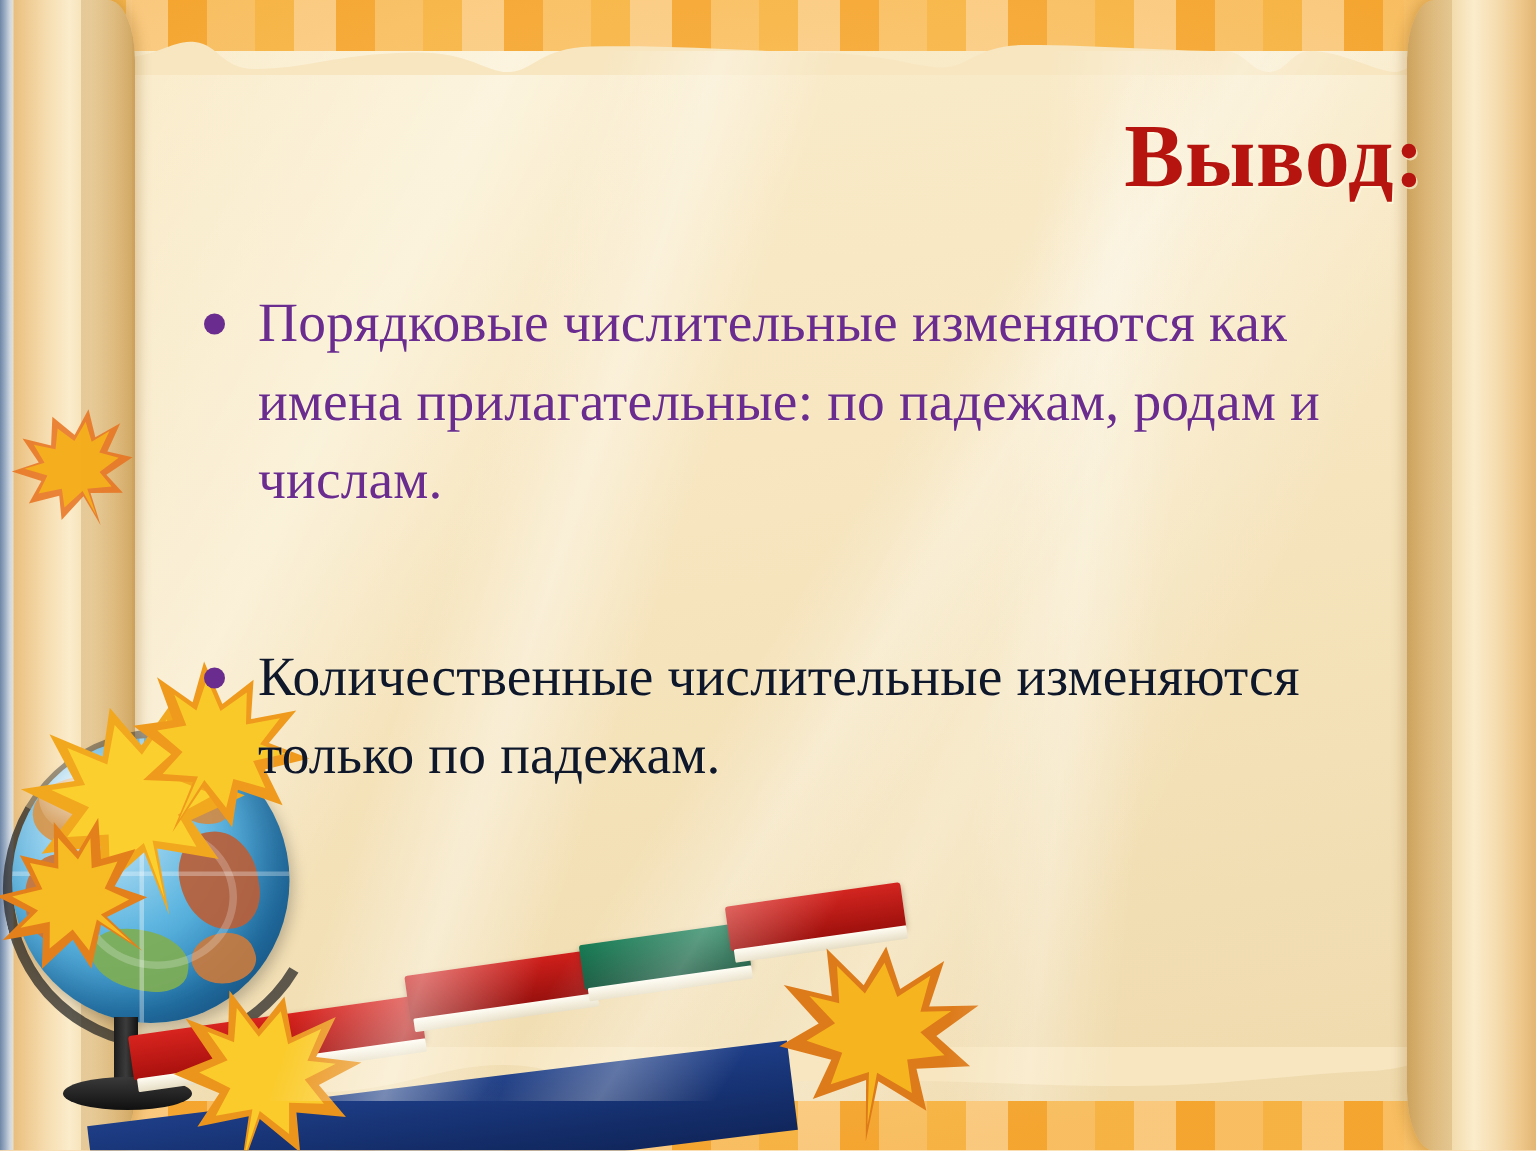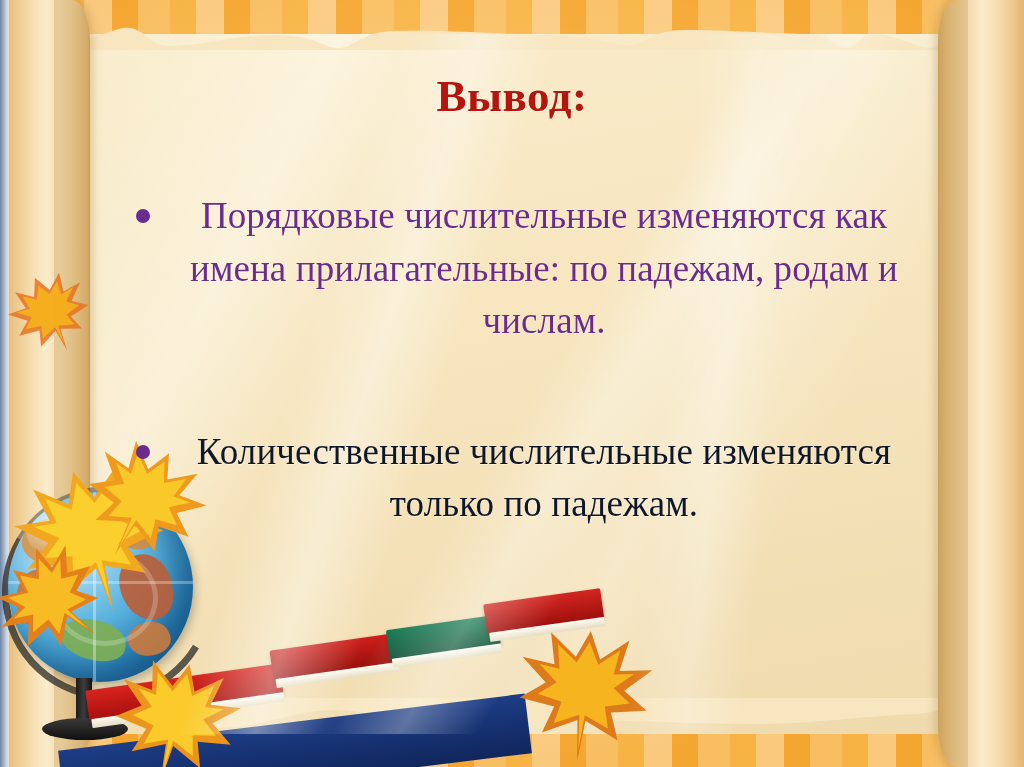--- a/index.html
+++ b/index.html
@@ -140,41 +140,40 @@
     background: linear-gradient(270deg, rgba(190,140,70,0.28), rgba(255,248,228,0.05));
     z-index: 7;
   }
 
   
   .title {
     position: absolute;
     left: 74px;
     top: 70px;
     width: 876px;
-    text-align: center;
-    font-size: 45px;
+    text-align: right;
+    font-size: 60px;
     font-weight: bold;
     letter-spacing: 0.5px;
     z-index: 20;
     text-shadow: 1px 1px 0 rgba(255,255,230,0.6);
   }
 
   
   .bullets {
     position: absolute;
     left: 136px;
     top: 190px;
     width: 780px;
     z-index: 20;
   }
   .bullet-item {
     display: flex;
     align-items: flex-start;
     margin-bottom: 78px;
-    text-align: center;
   }
   .bullet-item:last-child { margin-bottom: 0; }
   .bullet-dot {
     flex: 0 0 auto;
     width: 14px;
     height: 14px;
     border-radius: 50%;
     margin-top: 19px;
     margin-right: 22px;
   }

